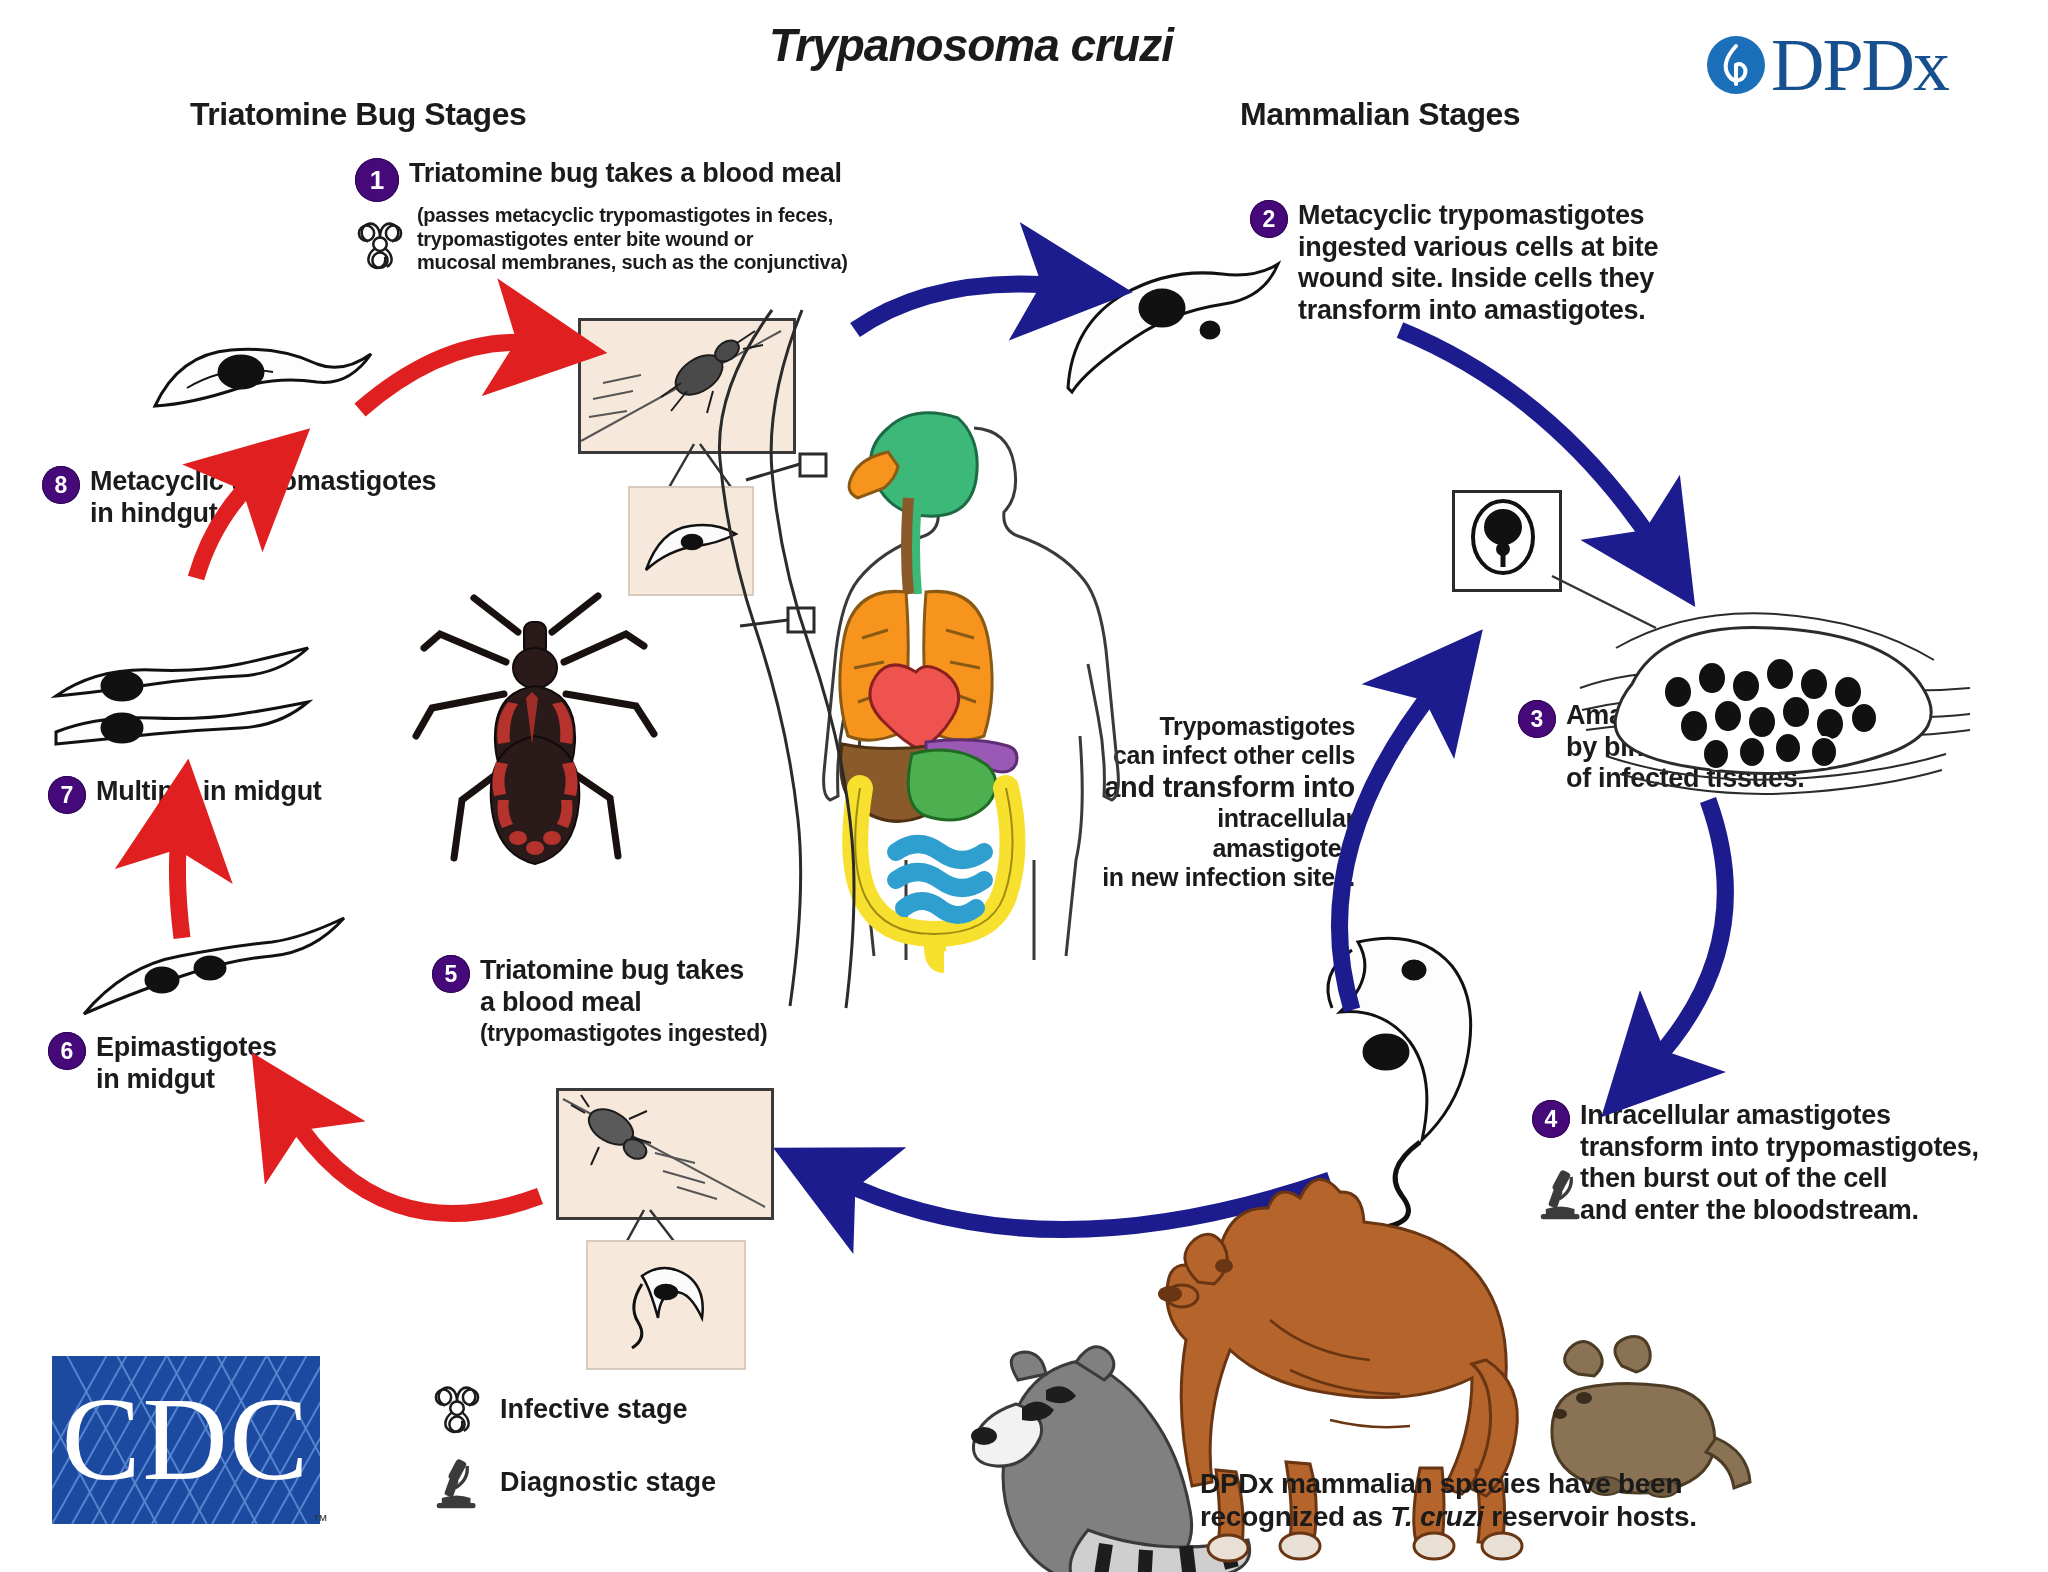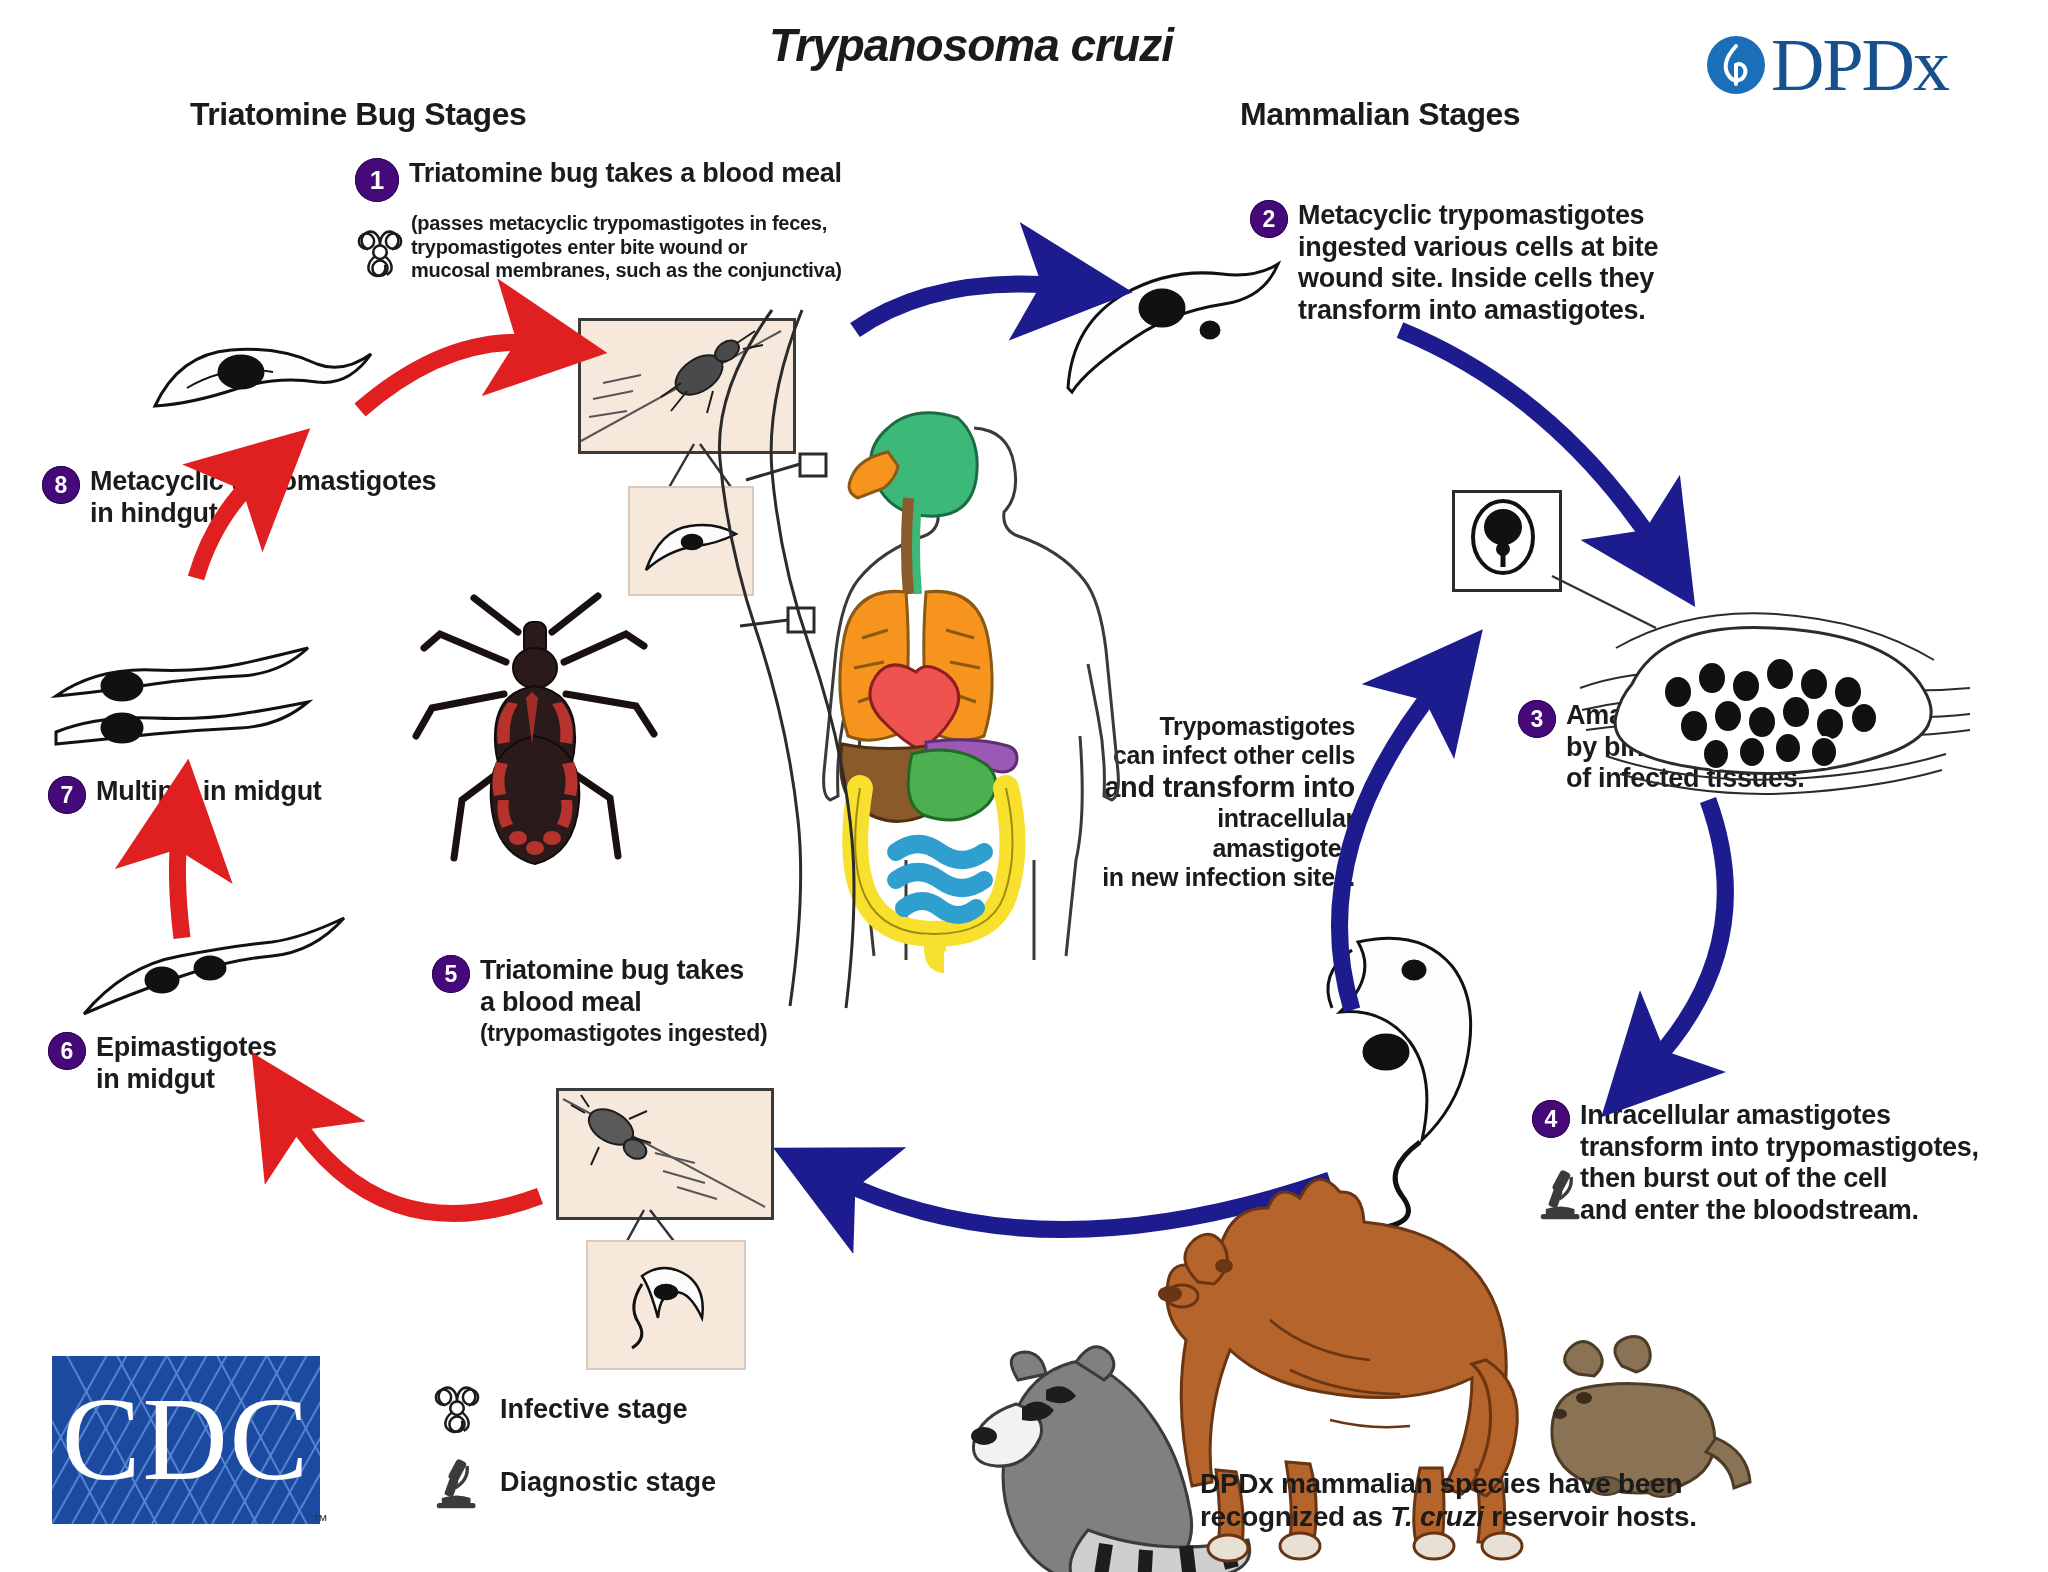--- a/index.html
+++ b/index.html
@@ -48,21 +48,21 @@
   <span class="dpdxtxt">DPDx</span>
 </div>
 
 <div class="abs" style="left:355px;top:158px;width:520px;">
   <div class="step">
     <div class="num">1</div>
     <div>
       <div class="body b">Triatomine bug takes a blood meal</div>
     </div>
   </div>
-  <div style="display:flex;gap:4px;margin-top:10px;">
+  <div style="display:flex;gap:10px;margin-top:2px;">
 
     <svg width="54" height="54" viewBox="0 0 64 64" style="flex:0 0 54px;margin-left:-2px;margin-top:14px;">
       <g fill="none" stroke="#1b1b1b" stroke-width="3">
         <circle cx="32" cy="31" r="8"></circle>
         <path d="M32 23 C32 10 24 4 16 8 C8 12 8 24 18 28"></path>
         <path d="M32 23 C32 10 40 4 48 8 C56 12 56 24 46 28"></path>
         <path d="M26 36 C16 44 16 54 24 58 C32 62 40 56 38 46"></path>
         <path d="M38 36 C48 44 48 54 40 58"></path>
         <circle cx="16" cy="18" r="9"></circle>
         <circle cx="48" cy="18" r="9"></circle>

